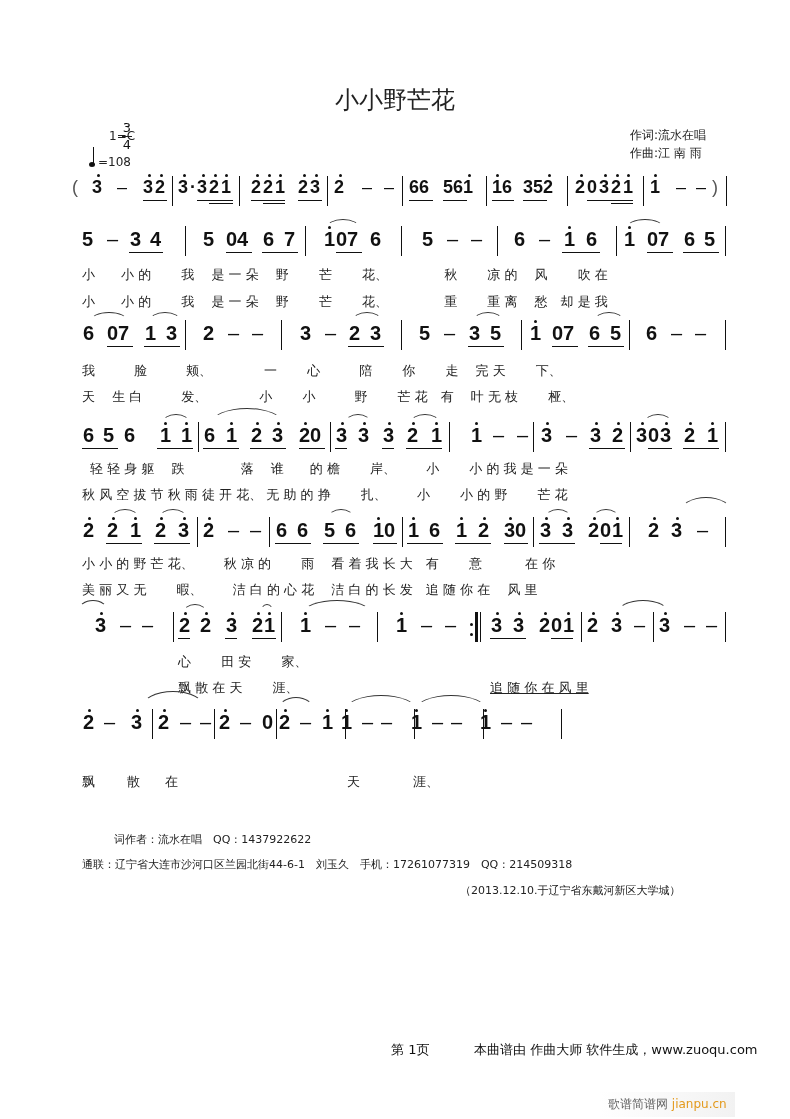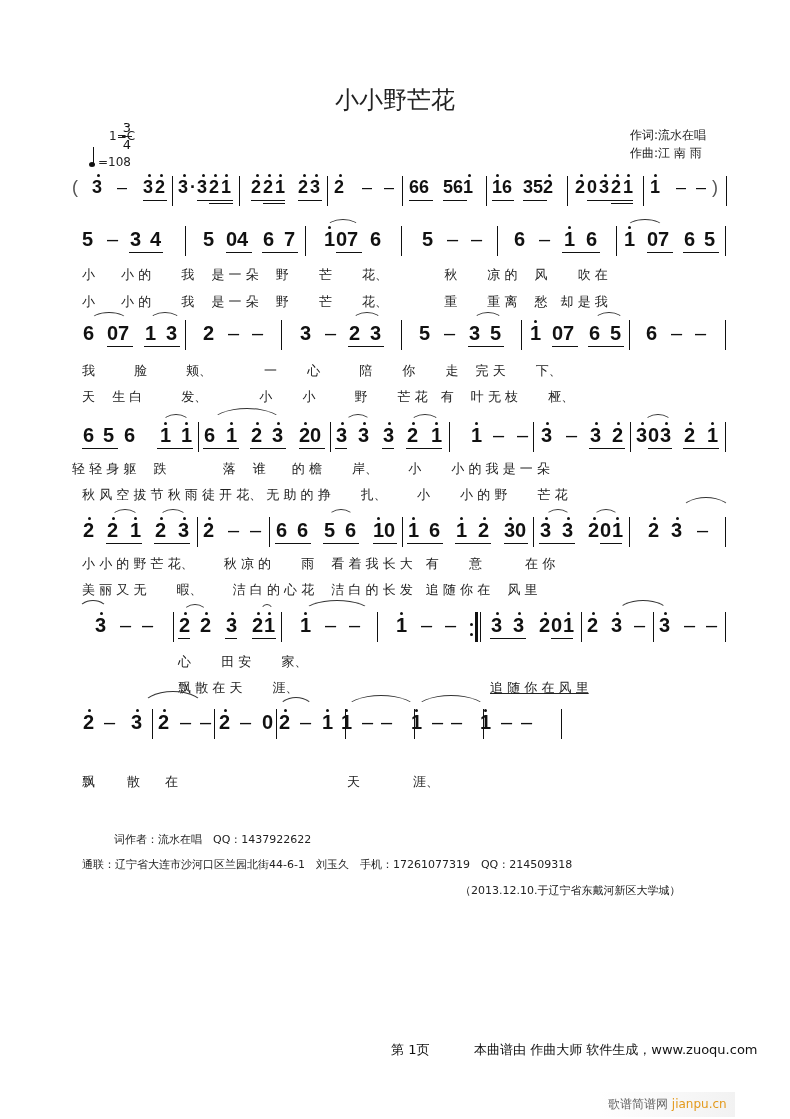--- a/index.html
+++ b/index.html
@@ -278,21 +278,21 @@
   <span class="note" style="left:660px;">3</span>
     <span class="dot" style="left:665px;top:2px;"></span>
   <div class="ul" style="left:648px;top:28px;width:24px;"></div>
   <span class="note" style="left:684px;">2</span>
     <span class="dot" style="left:689px;top:2px;"></span>
   <span class="note" style="left:707px;">1</span>
     <span class="dot" style="left:711px;top:2px;"></span>
   <div class="ul" style="left:683px;top:28px;width:36px;"></div>
   <div class="bar" style="left:725px;"></div>
 </div>
-<div class="lyric" style="left:72px;top:460px;">轻 轻 身 躯　 跌　　　　 落　 谁　　的 檐　　 岸、　　 小　　 小 的 我 是 一 朵</div>
+<div class="lyric" style="left:90px;top:460px;">轻 轻 身 躯　 跌　　　　 落　 谁　　的 檐　　 岸、　　 小　　 小 的 我 是 一 朵</div>
 <div class="lyric" style="left:82px;top:486px;">秋 风 空 拔 节 秋 雨 徒 开 花、 无 助 的 挣　　 扎、　　 小　　 小 的 野　　 芒 花</div>
 
 <div class="abs" style="left:0;top:515px;width:790px;height:36px;">
   <span class="note" style="left:83px;">2</span>
     <span class="dot" style="left:88px;top:2px;"></span>
   <div class="slur" style="left:111px;top:-6px;width:26px;height:8px;"></div>
   <span class="note" style="left:107px;">2</span>
     <span class="dot" style="left:112px;top:2px;"></span>
   <span class="note" style="left:130px;">1</span>
     <span class="dot" style="left:134px;top:2px;"></span>

